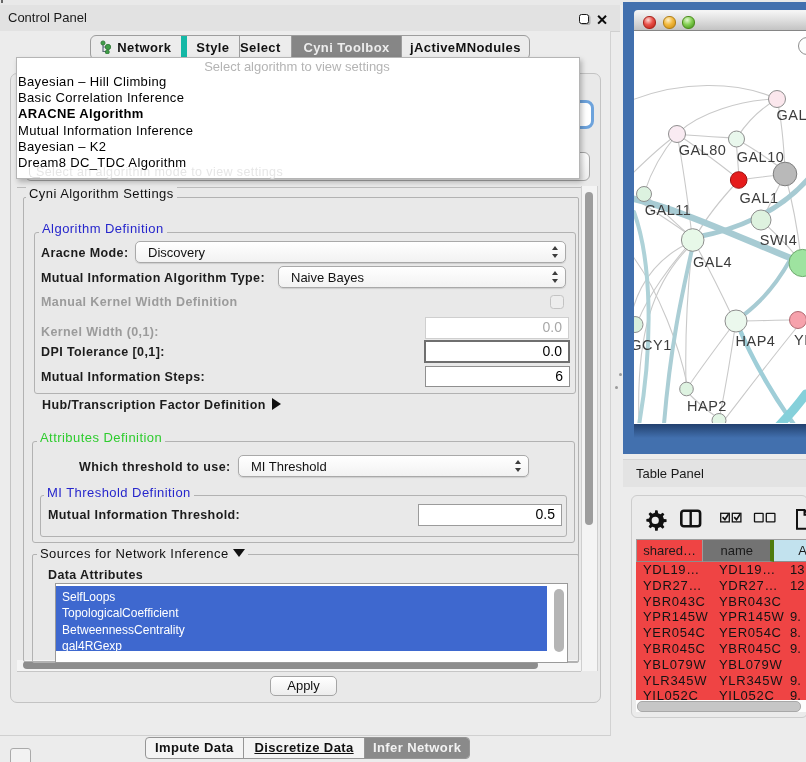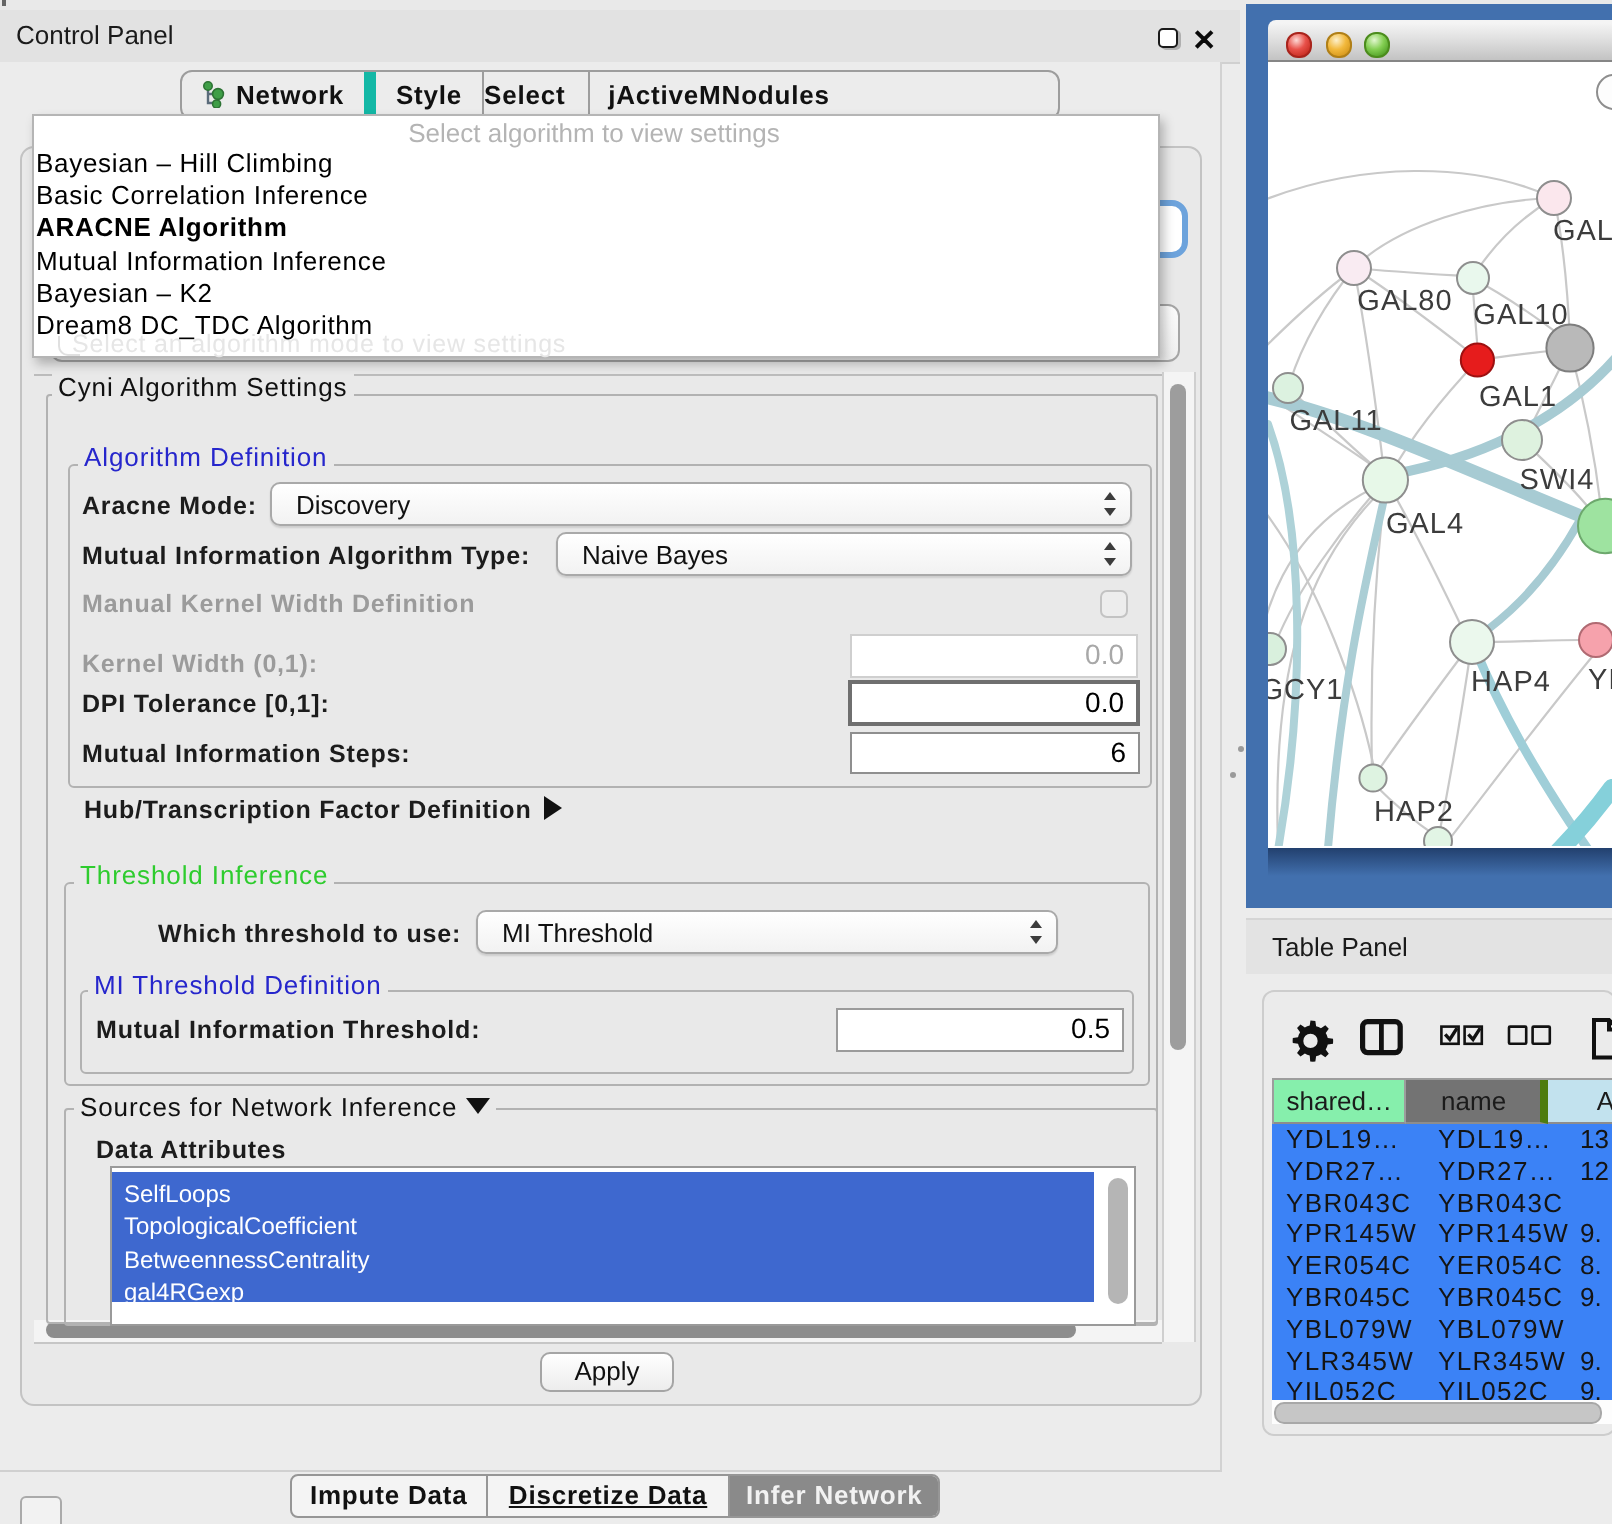--- a/index.html
+++ b/index.html
@@ -30,20 +30,21 @@
  <div style="width:91px;border-right:6px solid #14b8a6;text-align:center;line-height:23px;font-size:13px;font-weight:bold;color:#111;letter-spacing:0.4px;">
    <svg width="13" height="14" viewBox="0 0 13 14" style="vertical-align:-2px;">
         <path d="M3,3 V11.5 H7 M3,7 H7.5" fill="none" stroke="#5a6b7a" stroke-width="1.2"></path>
         <circle cx="3" cy="3" r="2.1" fill="#3f9e47" stroke="#2d7334" stroke-width="0.8"></circle>
         <circle cx="8" cy="7" r="2.7" fill="#3f9e47" stroke="#2d7334" stroke-width="0.8"></circle>
         <circle cx="7.3" cy="12" r="2" fill="#3f9e47" stroke="#2d7334" stroke-width="0.8"></circle>
       </svg>
    Network</div>
  <div style="width:53px;border-right:1px solid #9d9d9d;text-align:center;line-height:23px;font-size:13px;font-weight:bold;color:#111;letter-spacing:0.4px;">Style</div>
  <div style="width:52px;border-right:1px solid #9d9d9d;line-height:23px;font-size:13px;font-weight:bold;color:#111;letter-spacing:0.4px;">Select</div>
+ <div style="width:110px;border-right:1px solid #9d9d9d;text-align:center;line-height:23px;font-size:13px;font-weight:bold;color:#ededed;background:#868686;letter-spacing:0.4px;">Cyni Toolbox</div>
  <div style="width:129px;text-align:center;line-height:23px;font-size:13px;font-weight:bold;color:#111;letter-spacing:0.4px;">jActiveMNodules</div>
 </div>
 
 <div class="abs" style="left:10px;top:73px;width:589px;height:628px;background:#e9e9e9;border:1px solid #c3c3c3;border-radius:7px;"></div>
 
 <div class="abs" style="left:500px;top:100px;width:88px;height:23px;border:3px solid #6da3dc;border-radius:8px;background:#fff;"></div>
 <div class="abs" style="left:25px;top:152px;width:563px;height:27px;border:1px solid #a5a5a5;border-radius:6px;background:linear-gradient(#fbfbfb,#eee);"></div>
 
 <div class="abs" style="left:17px;top:187px;width:580px;height:1px;background:#bcbcbc;"></div>
 <div class="abs" style="left:581px;top:186px;width:15px;height:485px;background:#f4f4f4;border-left:1px solid #cfcfcf;border-right:1px solid #cfcfcf;"></div>
@@ -78,21 +79,21 @@
 <div class="lbl abs" style="left:41px;top:345px;font-size:12.5px;">DPI Tolerance [0,1]:</div>
 <div class="tf" style="left:424px;top:340px;width:136px;height:18px;border:2px solid #6f6f6f;color:#000;padding:1px 6px 0 0;">0.0</div>
 
 <div class="lbl abs" style="left:41px;top:370px;font-size:12.5px;">Mutual Information Steps:</div>
 <div class="tf" style="left:425px;top:366px;width:137px;height:18px;border:1.5px solid #8f8f8f;color:#000;padding:1px 6px 0 0;">6</div>
 
 <div class="lbl abs" style="left:42px;top:398px;font-size:12.5px;">Hub/Transcription Factor Definition</div>
 <div class="abs" style="left:272px;top:398px;width:0;height:0;border-top:6px solid transparent;border-bottom:6px solid transparent;border-left:9px solid #111;"></div>
 
 <div class="grp" style="left:32px;top:441px;width:541px;height:100px;"></div>
-<div class="glbl abs" style="left:37px;top:430px;color:#2ecc2e;">Threshold Inference</div>
+<div class="glbl abs" style="left:37px;top:430px;color:#2ecc2e;">Attributes Definition</div>
 <div class="lbl abs" style="left:79px;top:460px;font-size:12.5px;">Which threshold to use:</div>
 <div class="combo" style="left:238px;top:455px;width:289px;height:20px;">
   <div class="ct">MI Threshold</div>
     <div class="spin" style="right:4px;top:3px;"></div>
   </div>
 
 <div class="grp" style="left:40px;top:495px;width:525px;height:40px;"></div>
 <div class="glbl abs" style="left:44px;top:485px;color:#2626cc;">MI Threshold Definition</div>
 <div class="lbl abs" style="left:48px;top:508px;font-size:12.5px;">Mutual Information Threshold:</div>
 <div class="tf" style="left:418px;top:504px;width:136px;height:19px;border:1px solid #9b9b9b;color:#000;padding:1px 6px 0 0;">0.5</div>
@@ -228,25 +229,25 @@
       <rect x="100.3" y="17.3" width="8.6" height="8.6"></rect>
       <path d="M90.6,21.2 l2.3,2.5 3.6-5.6" stroke-width="1.7"></path>
       <path d="M102.2,21.2 l2.3,2.5 3.6-5.6" stroke-width="1.7"></path>
       <rect x="122.5" y="17.3" width="8.6" height="8.6" rx="0.5"></rect>
       <rect x="134.3" y="17.3" width="8.6" height="8.6" rx="0.5"></rect>
       <path d="M165,14 h7.5 l4.8,4.8 v14 h-12.3 Z M172.5,14 v4.8 h4.8" stroke-width="2"></path>
     </g>
   </svg>
   
   <div class="abs" style="left:4px;top:43px;width:171px;height:23px;display:flex;font-size:13px;color:#1b1b1b;border-top:1px solid #9d9d9d;border-left:1px solid #9d9d9d;box-sizing:border-box;">
-    <div style="width:74px;background:#86efac;border-right:1px solid #9d9d9d;border-bottom:1px solid #8d8d8d;text-align:center;line-height:22px;">shared…</div>
+    <div style="width:74px;background:#ef4444;border-right:1px solid #9d9d9d;border-bottom:1px solid #8d8d8d;text-align:center;line-height:22px;">shared…</div>
     <div style="width:76px;background:#737373;border-right:4px solid #4d7c0f;border-bottom:1px solid #8d8d8d;text-align:center;line-height:22px;">name</div>
     <div style="flex:1;background:#c2e2ee;border-bottom:1px solid #8d8d8d;line-height:22px;padding-left:24px;">A</div>
   </div>
-  <div class="abs" style="left:4px;top:66px;width:171px;height:141px;background:#3b82f6;overflow:hidden;font-size:13px;color:#141414;padding-top:2px;box-sizing:border-box;">
+  <div class="abs" style="left:4px;top:66px;width:171px;height:141px;background:#ef4444;overflow:hidden;font-size:13px;color:#141414;padding-top:2px;box-sizing:border-box;">
     <div class="abs" style="left:7px;top:0;line-height:15.8px;letter-spacing:0.7px;">YDL19…<br>YDR27…<br>YBR043C<br>YPR145W<br>YER054C<br>YBR045C<br>YBL079W<br>YLR345W<br>YIL052C</div>
     <div class="abs" style="left:83px;top:0;line-height:15.8px;letter-spacing:0.7px;">YDL19…<br>YDR27…<br>YBR043C<br>YPR145W<br>YER054C<br>YBR045C<br>YBL079W<br>YLR345W<br>YIL052C</div>
     <div class="abs" style="left:154px;top:0;line-height:15.8px;">13<br>12<br>&nbsp;<br>9.<br>8.<br>9.<br>&nbsp;<br>9.<br>9.</div>
   </div>
   
   <div class="abs" style="left:4px;top:204px;width:171px;height:12px;background:#fdfdfd;"></div>
   <div class="abs" style="left:5px;top:205px;width:162px;height:9px;background:#c6c6c6;border:1px solid #a8a8a8;border-radius:5px;"></div>
 </div>
 
 <div class="abs" style="left:10px;top:748px;width:19px;height:16px;border:1px solid #aaa;border-radius:3px;background:#f2f2f2;"></div>

